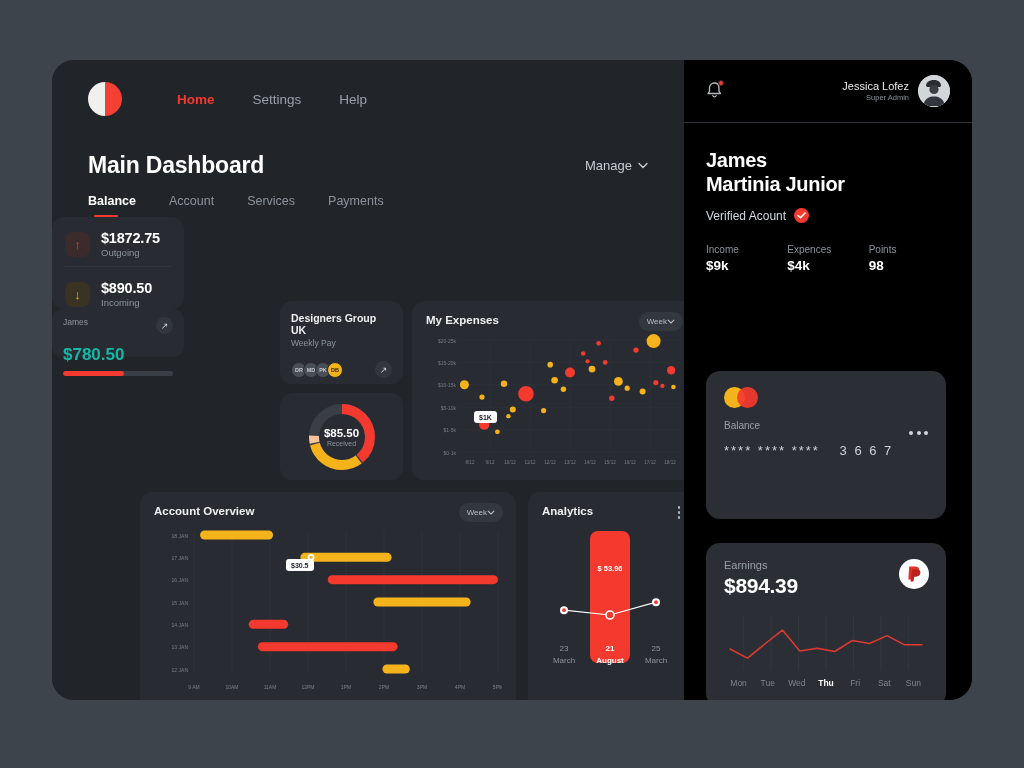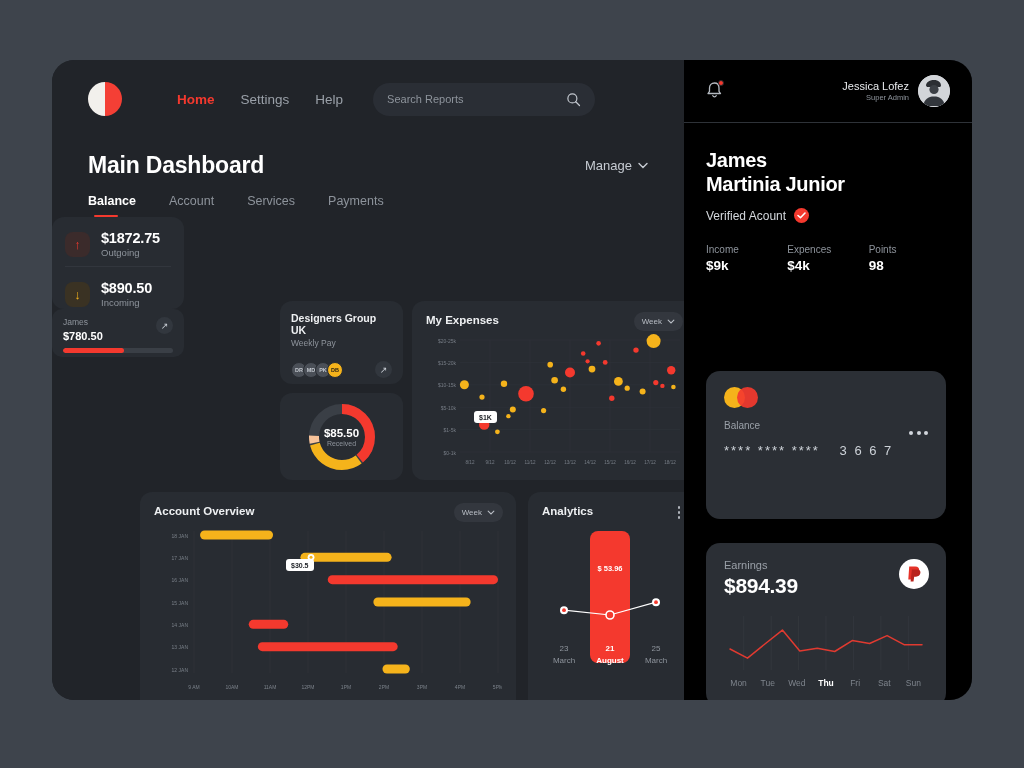--- a/index.html
+++ b/index.html
@@ -15,21 +15,21 @@
     width:920px; height:640px;
     background:#212429; border-radius:22px; overflow:hidden;
     display:flex;
   }
   
   .main { width:632px; height:100%; position:relative; background:#212429; }
   .topbar { height:78px; display:flex; align-items:center; padding:0 0 0 36px; }
   .logo { width:34px; height:34px; border-radius:50%; overflow:hidden; display:flex; flex:0 0 auto; }
   .logo .l { width:50%; height:100%; background:#f2f0ec; }
   .logo .r { width:50%; height:100%; background:#f43f35; }
-  .nav { display:flex; align-items:flex-end; gap:26px; margin-left:55px; }
+  .nav { display:flex; align-items:flex-end; gap:38px; margin-left:55px; }
   .nav a { font-size:13.5px; color:#9aa0a8; text-decoration:none; }
   .nav a.active { color:#f4392e; font-weight:bold; }
   .search {
     margin-left:30px; width:222px; height:33px; border-radius:17px;
     background:#2a2e35; display:flex; align-items:center; padding:0 14px;
   }
   .search input {
     flex:1; background:transparent; border:none; outline:none;
     color:#c9ced5; font-size:11px; font-family:inherit;
   }
@@ -51,21 +51,21 @@
   .sq { width:25px; height:25px; border-radius:8px; display:flex; align-items:center; justify-content:center;
         font-size:13px; line-height:1; }
   .sq.up { background:#3b2b2b; color:#f4392e; }
   .sq.down { background:#3a3223; color:#f5b31b; }
   .sv { font-size:14.5px; font-weight:bold; color:#fff; letter-spacing:-.2px; }
   .sl { font-size:9.5px; color:#8e949c; margin-top:1px; }
   .divider { height:1px; background:#32363d; margin:8px 13px 0 13px; }
   
   #topup { left:88px; top:372px; width:132px; height:48px; background:#282c32; border-radius:10px; padding:8px 11px; }
   .tp-l { font-size:8.5px; color:#8e949c; }
-  .tp-v { font-size:11px; font-weight:bold; color:#ffffff; margin-top:3px; }
+  .tp-v { font-size:17px; font-weight:bold; color:#14b8a6; margin-top:18px; }
   .bar { height:5px; border-radius:3px; background:#3a3f46; margin-top:6px; overflow:hidden; }
   .bar > i { display:block; height:100%; background:#f4392e; border-radius:3px; }
   .arrbtn { width:17px; height:17px; border-radius:50%; background:#32373e; color:#c8cdd4;
             display:flex; align-items:center; justify-content:center; font-size:9px; }
   
   #group { left:228px; top:241px; width:123px; height:83px; padding:11px 11px; }
   .g-t { font-size:10.5px; font-weight:bold; color:#eef0f2; }
   .g-s { font-size:8.5px; color:#8e949c; margin-top:2px; }
   .avrow { display:flex; align-items:center; margin-top:13px; }
   .av { width:16px; height:16px; border-radius:50%; background:#4a4f57; color:#c3c8cf;
@@ -77,21 +77,21 @@
   #donut-card { left:228px; top:333px; width:123px; height:87px; }
   .donut-wrap { position:absolute; left:50%; top:50%; transform:translate(-50%,-50%); width:72px; height:72px; }
   .donut-center { position:absolute; inset:0; display:flex; flex-direction:column;
                   align-items:center; justify-content:center; }
   .d-v { font-size:11.5px; font-weight:bold; color:#fff; }
   .d-l { font-size:7px; color:#8e949c; margin-top:1px; }
   
   #expenses { left:360px; top:241px; width:284px; height:179px; padding:13px 14px; }
   .card-title { font-size:11.5px; font-weight:bold; color:#eef0f2; }
   .pill { position:absolute; right:13px; top:11px; height:19px; border-radius:10px; background:#33373e;
-          display:flex; align-items:center; gap:5px; padding:0 8px; color:#b9bec5; font-size:8px; cursor:pointer; }
+          display:flex; align-items:center; padding:0 8px; color:#b9bec5; font-size:8px; cursor:pointer; }
   
   #acct { left:88px; top:432px; width:376px; height:219px; padding:13px 14px; }
   
   #analytics { left:476px; top:432px; width:168px; height:219px; padding:13px 14px; }
   .dots3 { position:absolute; right:16px; top:14px; display:flex; flex-direction:column; gap:2.5px; cursor:pointer; }
   .dots3 i { width:2.5px; height:2.5px; background:#b0b5bc; border-radius:50%; display:block; }
   
   .side { width:288px; height:100%; background:#000000; position:relative; }
   .side-top { height:63px; display:flex; align-items:center; padding:0 22px; border-bottom:1px solid #2e3238; }
   .bell { width:17px; height:20px; position:relative; }
@@ -147,27 +147,20 @@
 
     <div class="topbar">
       <div class="logo">
         <div class="l"></div>
           <div class="r"></div>
       </div>
       <div class="nav">
         <a href="#" class="active">Home</a>
         <a href="#">Settings</a>
         <a href="#">Help</a>
-      </div>
-      <div class="search">
-        <input type="text" placeholder="Search Reports" style="">
-        <svg class="sicon" viewBox="0 0 20 20">
-          <circle cx="8.5" cy="8.5" r="6" fill="none" stroke="#c3c8cf" stroke-width="1.6"></circle>
-          <line x1="13" y1="13" x2="18" y2="18" stroke="#c3c8cf" stroke-width="1.6" stroke-linecap="round"></line>
-        </svg>
       </div>
     </div>
 
     <div class="page-head">
       <div class="page-title">Main Dashboard</div>
       <div class="manage">
         <span>Manage</span>
         <svg width="10" height="7" viewBox="0 0 10 7">
           <polyline points="1,1.5 5,5.5 9,1.5" fill="none" stroke="#c6cbd2" stroke-width="1.4" stroke-linecap="round"></polyline>
         </svg>

